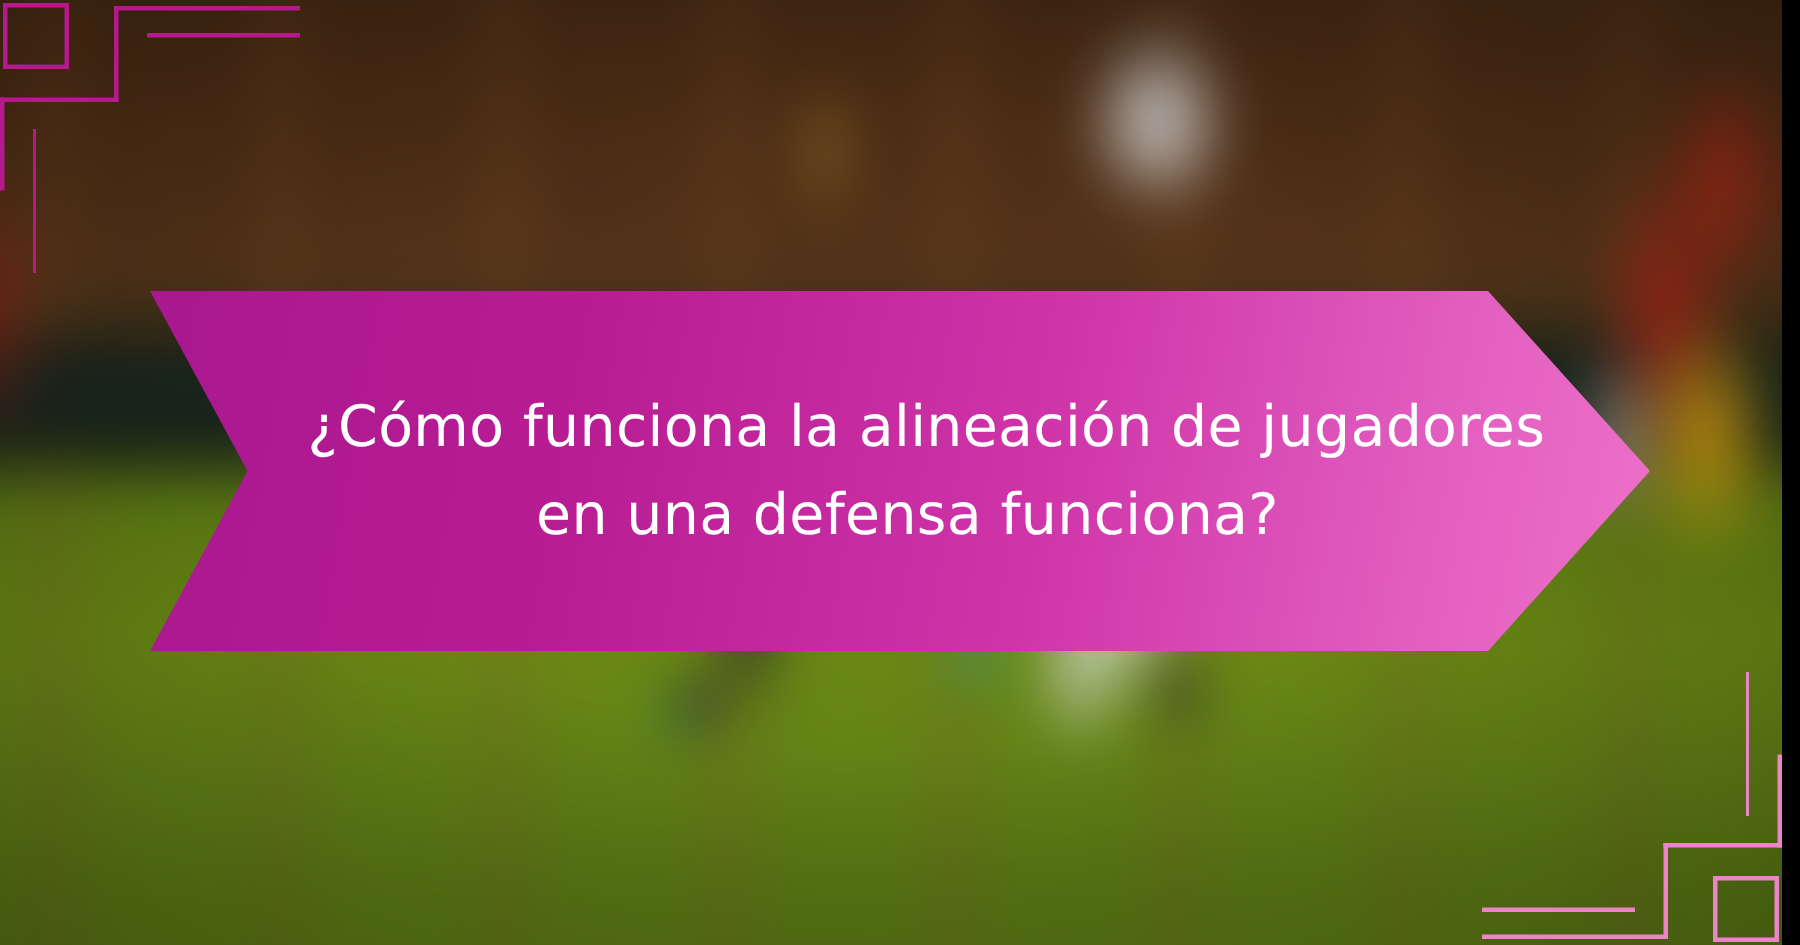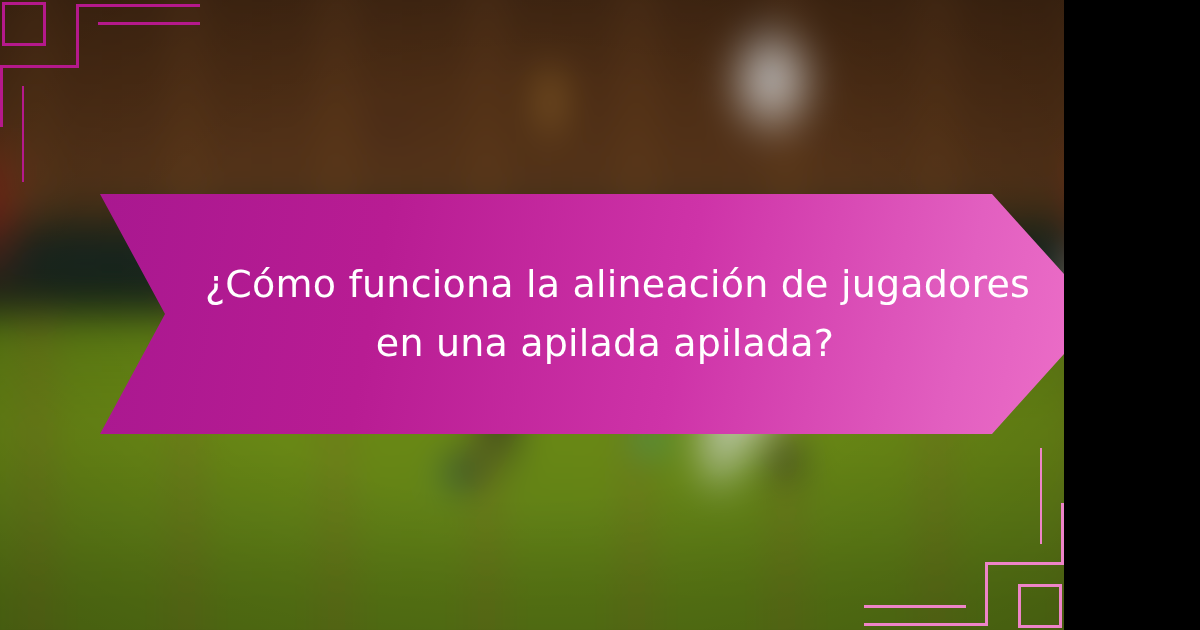--- a/index.html
+++ b/index.html
@@ -2,21 +2,21 @@
 <html><head>
 <meta charset="utf-8">
 <style>
   html, body {
     margin: 0;
     padding: 0;
     background: #000;
   }
   #stage {
     position: relative;
-    width: 1064px;
+    width: 1188px;
     height: 630px;
     overflow: hidden;
     font-family: "DejaVu Sans", sans-serif;
   }
 
   
   .photo {
     position: absolute;
     inset: -40px;
     filter: blur(18px) saturate(1.05);
@@ -151,17 +151,17 @@
     <span class="c-br-elbow-v"></span>
     <span class="c-br-elbow-h2"></span>
     <span class="c-br-elbow-v2"></span>
     <span class="c-br-line2"></span>
     <span class="c-br-vline"></span>
   </div>
 
   <div class="banner">
     <div class="banner-text">
       <span class="ln">¿Cómo funciona la alineación de jugadores</span>
-      <span class="ln">en una apilada apilada?</span>
+      <span class="ln">en una defensa funciona?</span>
     </div>
   </div>
 
 </div>
 
 </body></html>

